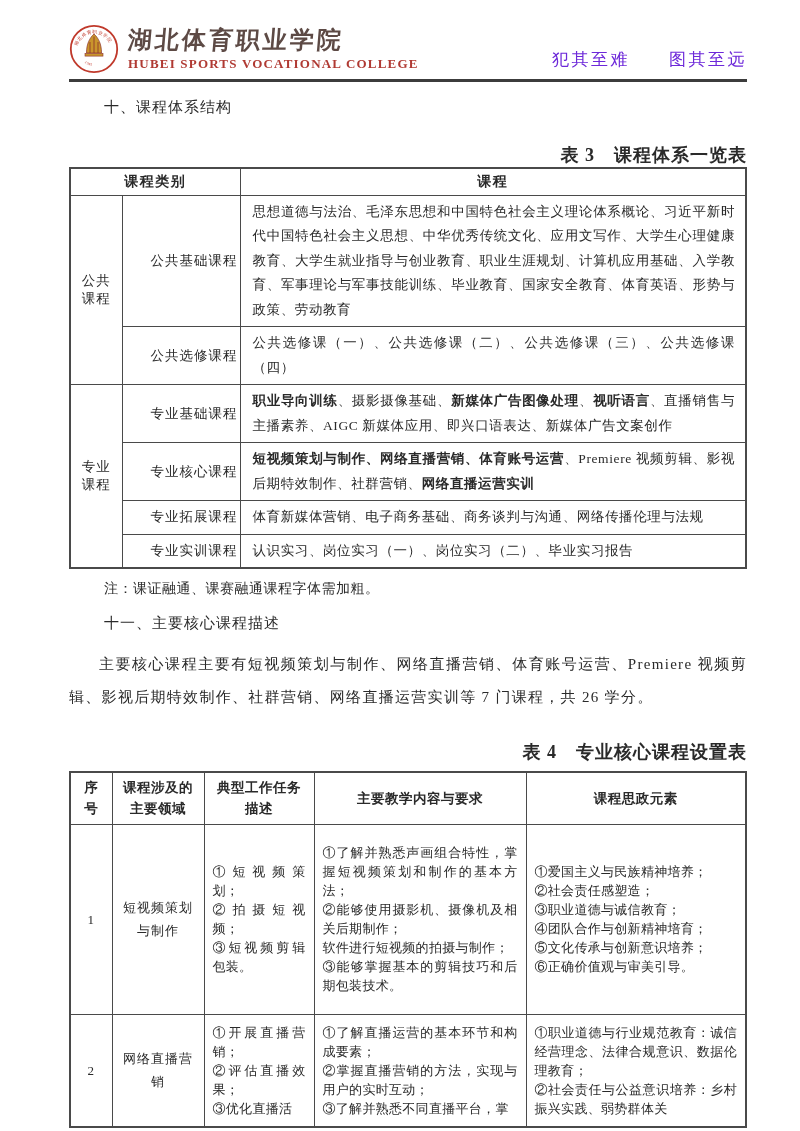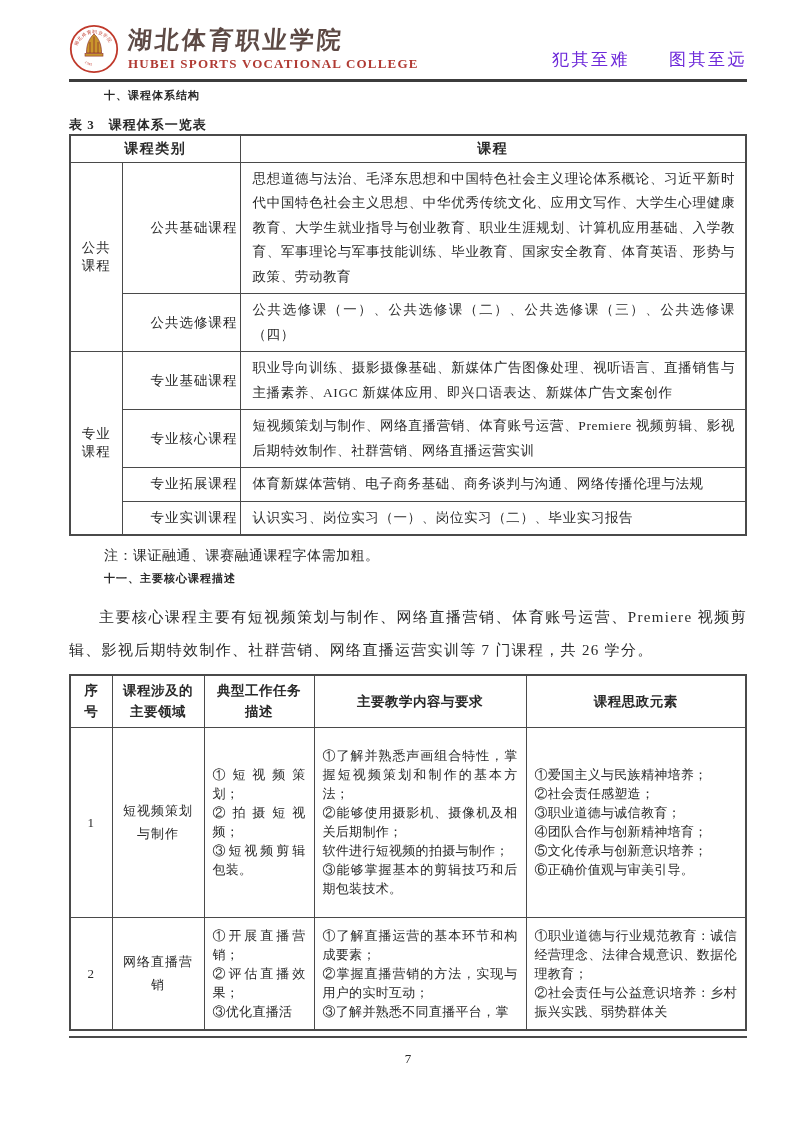--- a/index.html
+++ b/index.html
@@ -30,40 +30,40 @@
   .en {
     font-size:13px; font-weight:bold; color:#b03a33;
     letter-spacing:1.2px; margin-top:2px; white-space:nowrap;
     font-family:"Liberation Serif", serif;
   }
   .motto { font-size:17px; color:#6d28d9; letter-spacing:2.5px; padding-bottom:3px; white-space:nowrap; }
 
   
   .h-sec {
     font-family:"Liberation Sans", sans-serif;
-    font-weight:bold; font-size:11px; letter-spacing:1px;
-    margin:6px 0 0 35px;
-  }
-  .caption { text-align:left; font-weight:bold; font-size:13px; letter-spacing:1px; margin-top:13px; }
+    font-weight:normal; font-size:15px; letter-spacing:1px;
+    margin:16px 0 0 35px;
+  }
+  .caption { text-align:right; font-weight:bold; font-size:18px; letter-spacing:1px; margin-top:26px; }
   .note { font-size:14px; letter-spacing:0.5px; margin:11px 0 4px 35px; }
   .para {
     font-size:15px; line-height:33px; margin-top:15px;
     text-indent:2em; text-align:justify; letter-spacing:1.3px;
   }
 
   
   table { border-collapse:collapse; width:100%; }
   th, td { border:1px solid #4a4a4a; vertical-align:middle; }
 
   .t3 { border:2px solid #4a4a4a; }
   .t3 th { font-size:14px; font-weight:bold; height:27px; letter-spacing:1.5px; text-align:center; }
   .t3-group { width:52px; text-align:center; font-size:13.5px; line-height:18px; letter-spacing:1px; padding:18px 10px; }
   .t3-type  { width:118px; text-align:right; font-size:13.5px; letter-spacing:1px; padding:2px; }
   .t3-courses { font-size:13.5px; line-height:24.5px; padding:4px 10px 4px 12px; text-align:justify; letter-spacing:0.6px; }
-  .b { font-weight:normal; }
+  .b { font-weight:bold; }
 
   .t4wrap { margin-top:7px; height:364px; overflow:hidden; border-bottom:2px solid #4a4a4a; }
   .t4 { border:2px solid #4a4a4a; table-layout:fixed; }
   .t4 th { font-weight:bold; font-size:13.5px; height:52px; line-height:21px; letter-spacing:0.5px; text-align:center; }
   .t4 td { font-size:13px; }
   .c-no, .c-domain { text-align:center; letter-spacing:1px; line-height:23px; padding:2px; }
   .c-list { padding:8px 8px; line-height:19px; text-align:justify; letter-spacing:0.3px; }
   .t4 tr.r0 { height:190px; }
 
   .footer { text-align:center; font-size:13px; margin-top:13px; }
@@ -141,20 +141,21 @@
           <td class="t3-type">专业实训课程</td>
           <td class="t3-courses"><span>认识实习、岗位实习（一）、岗位实习（二）、毕业实习报告</span></td>
         </tr>
       </tbody>
   </table>
 
   <div class="note">注：课证融通、课赛融通课程字体需加粗。</div>
 
   <div class="h-sec">十一、主要核心课程描述</div>
   <div class="para">主要核心课程主要有短视频策划与制作、网络直播营销、体育账号运营、Premiere 视频剪辑、影视后期特效制作、社群营销、网络直播运营实训等 7 门课程，共 26 学分。</div>
+  <div class="caption">表 4　专业核心课程设置表</div>
 
   <div class="t4wrap">
     <table class="t4">
       <colgroup>
           <col style="width:42px">
           <col style="width:92px">
           <col style="width:110px">
           <col style="width:212px">
           <col>
         </colgroup>

